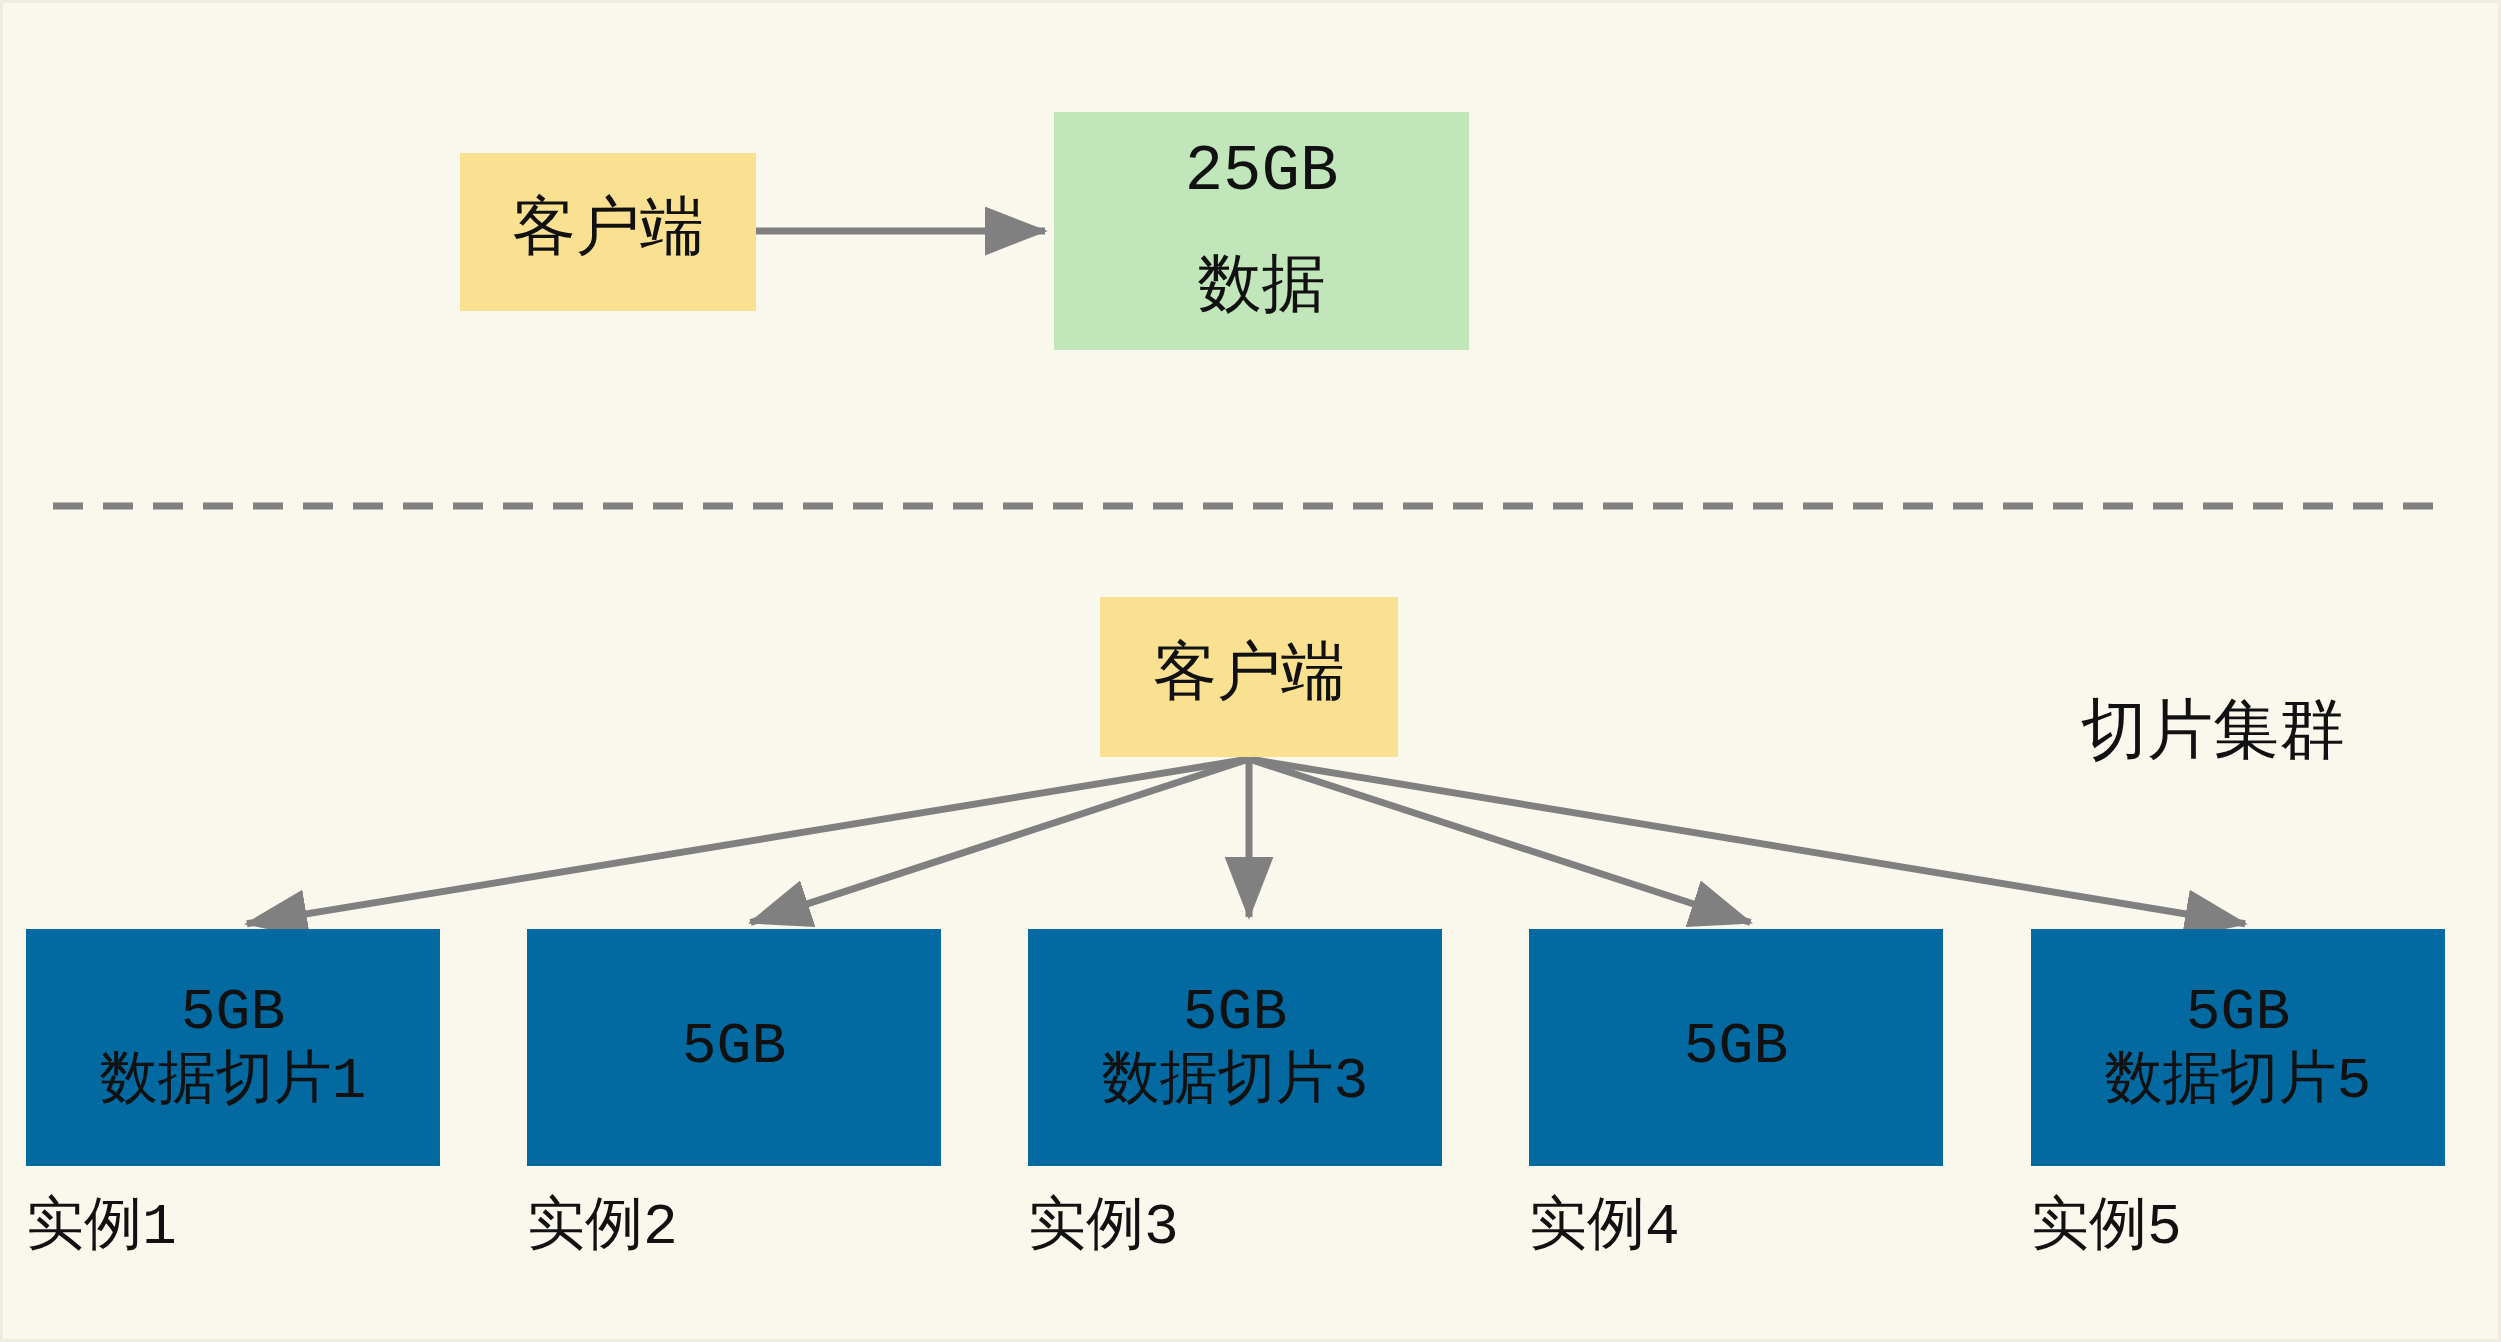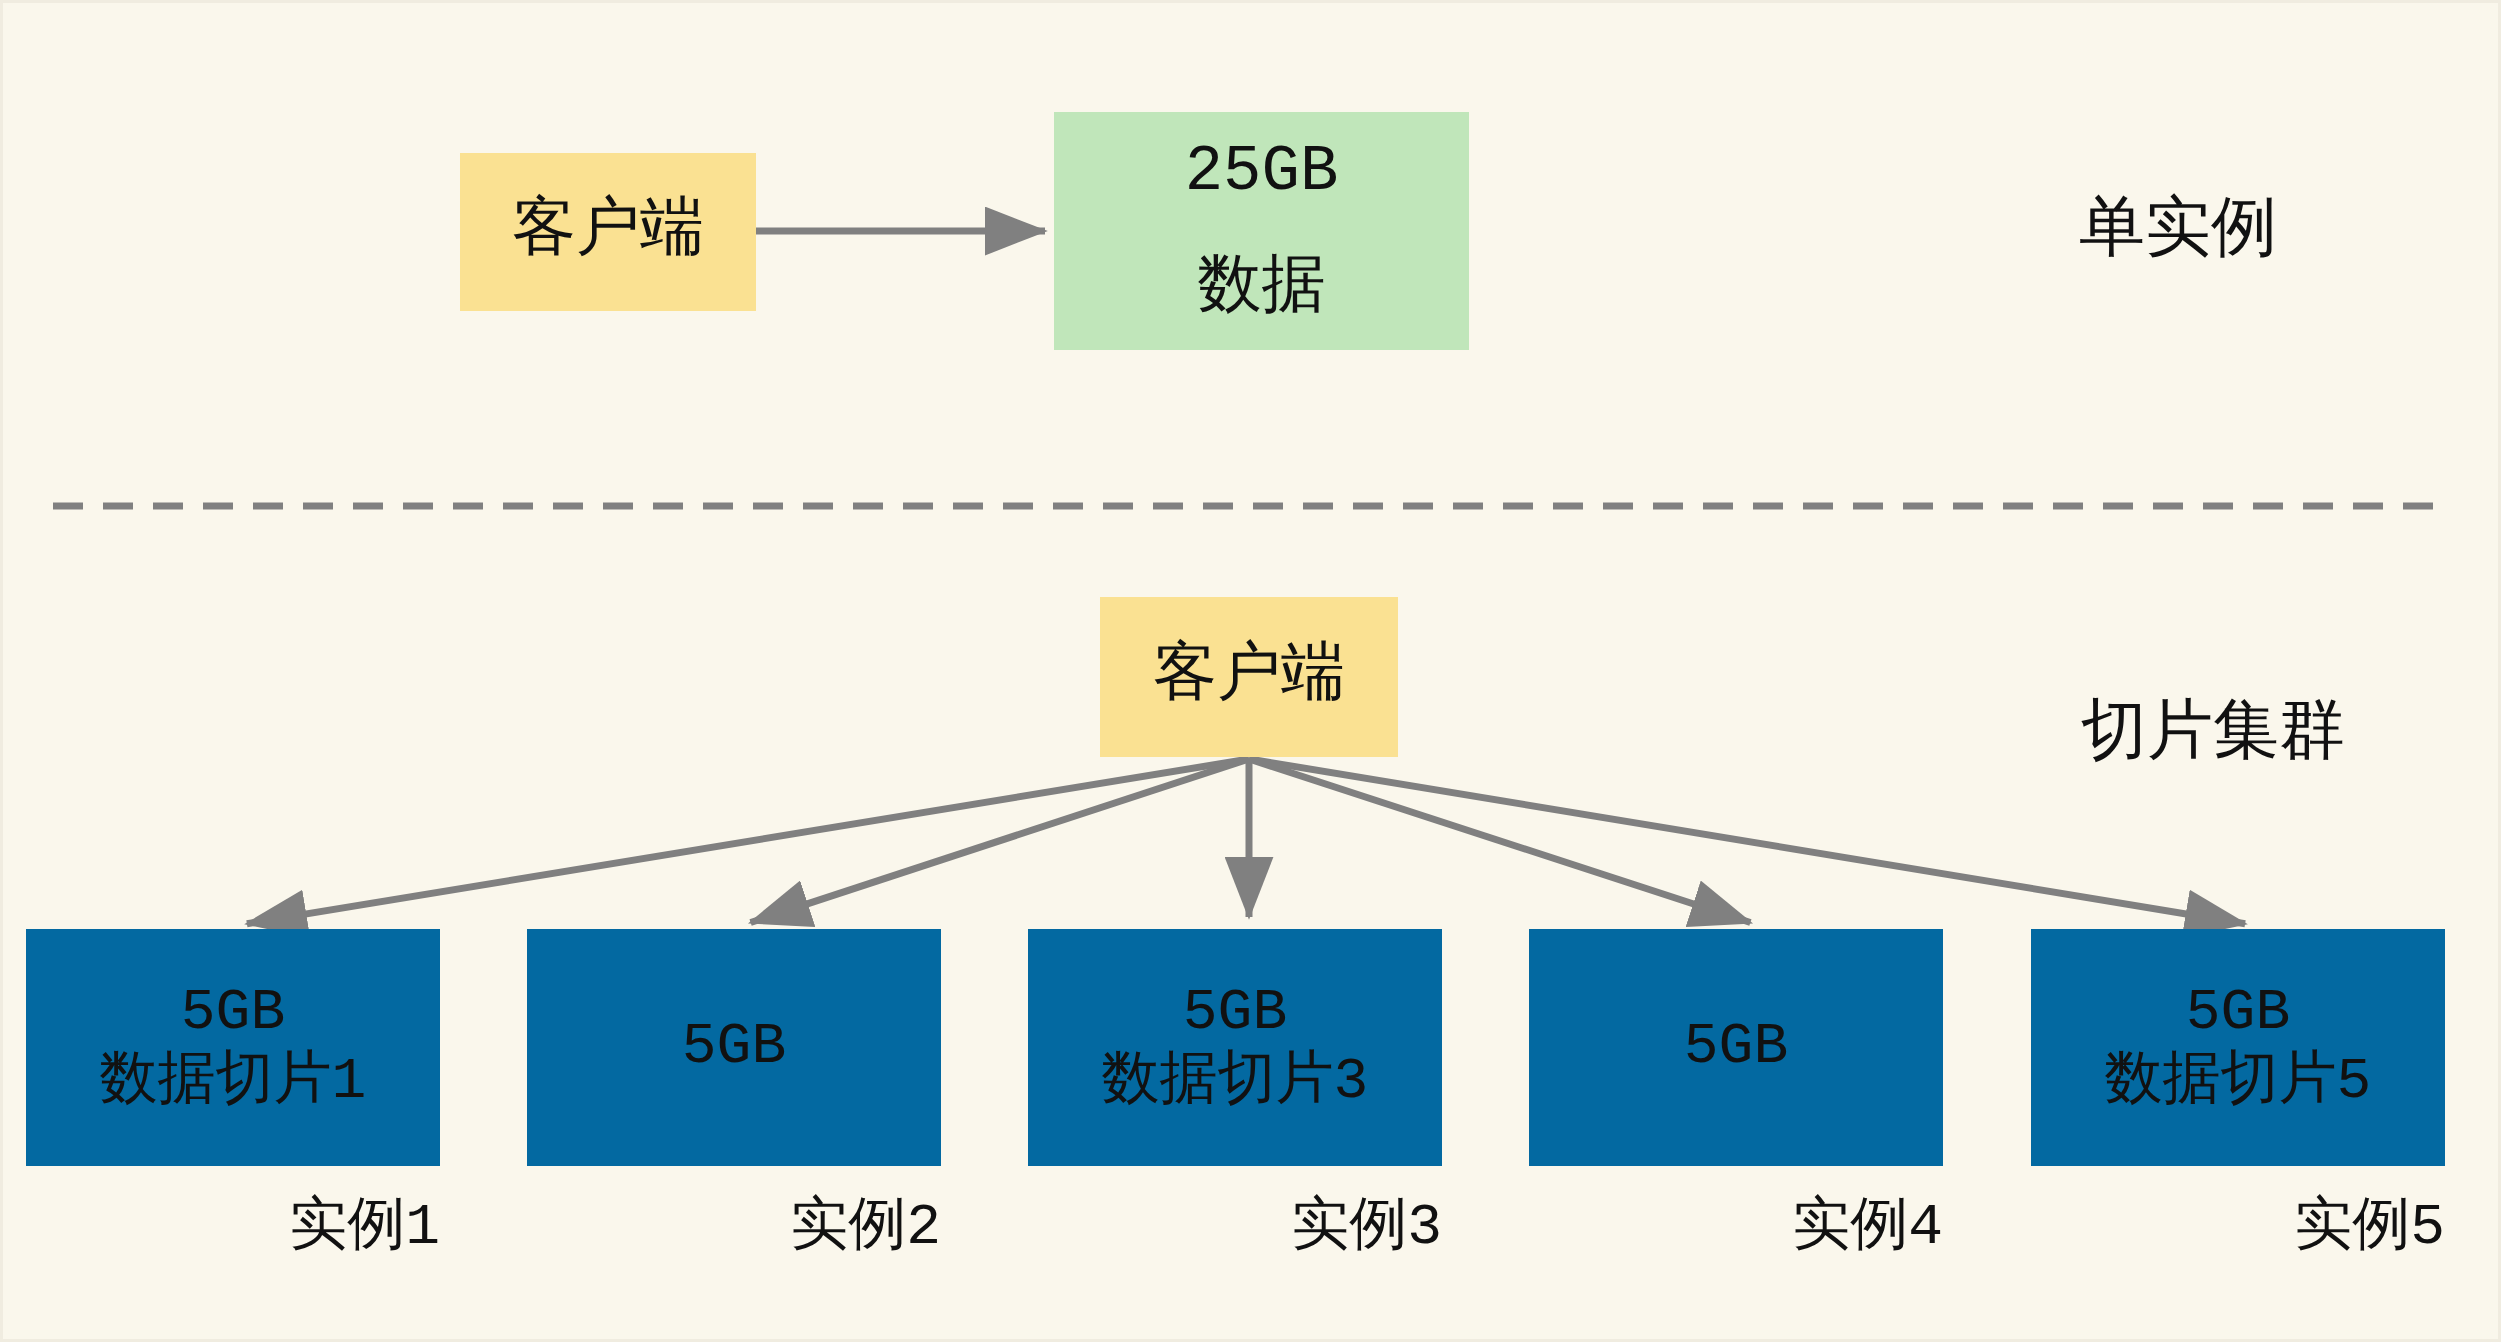--- a/index.html
+++ b/index.html
@@ -50,21 +50,21 @@
     font-size: 66px;
     white-space: nowrap;
     text-align: center;
     line-height: 1;
   }
   .inst-label {
     position: absolute;
     color: #111111;
     font-size: 58px;
     white-space: nowrap;
-    text-align: right;
+    text-align: left;
     line-height: 1;
   }
   svg.overlay {
     position: absolute;
     left: 0;
     top: 0;
     width: 2501px;
     height: 1342px;
     pointer-events: none;
   }
@@ -96,21 +96,20 @@
 
   <div class="box box-client" id="top-client-box" style="left: 457px; top: 150px; width: 296px; height: 158px;">
     <span class="line">客户端</span>
   </div>
 
   <div class="box box-data" id="top-data-box" style="left: 1051px; top: 109px; width: 415px; height: 238px; gap: 40px;">
     <span class="line">25GB</span>
     <span class="line">数据</span>
   </div>
 
-  <div class="side-label" id="top-side-label" style="left: 1950px; width: 450px; top: 196px;">单实例</div>
 
   <div class="box box-client" id="bottom-client-box" style="left: 1097px; top: 594px; width: 298px; height: 160px;">
     <span class="line">客户端</span>
   </div>
 
   <div class="side-label" id="bottom-side-label" style="left: 1985px; width: 450px; top: 699px;">切片集群</div>
 
   <div id="shard-boxes">
       <div class="box box-shard" style="left: 23px; top: 926px; width: 414px; height: 237px;"><span class="line">5GB</span><span class="line">数据切片1</span></div>
       <div class="box box-shard" style="left: 524px; top: 926px; width: 414px; height: 237px;"><span class="line">5GB</span></div>

